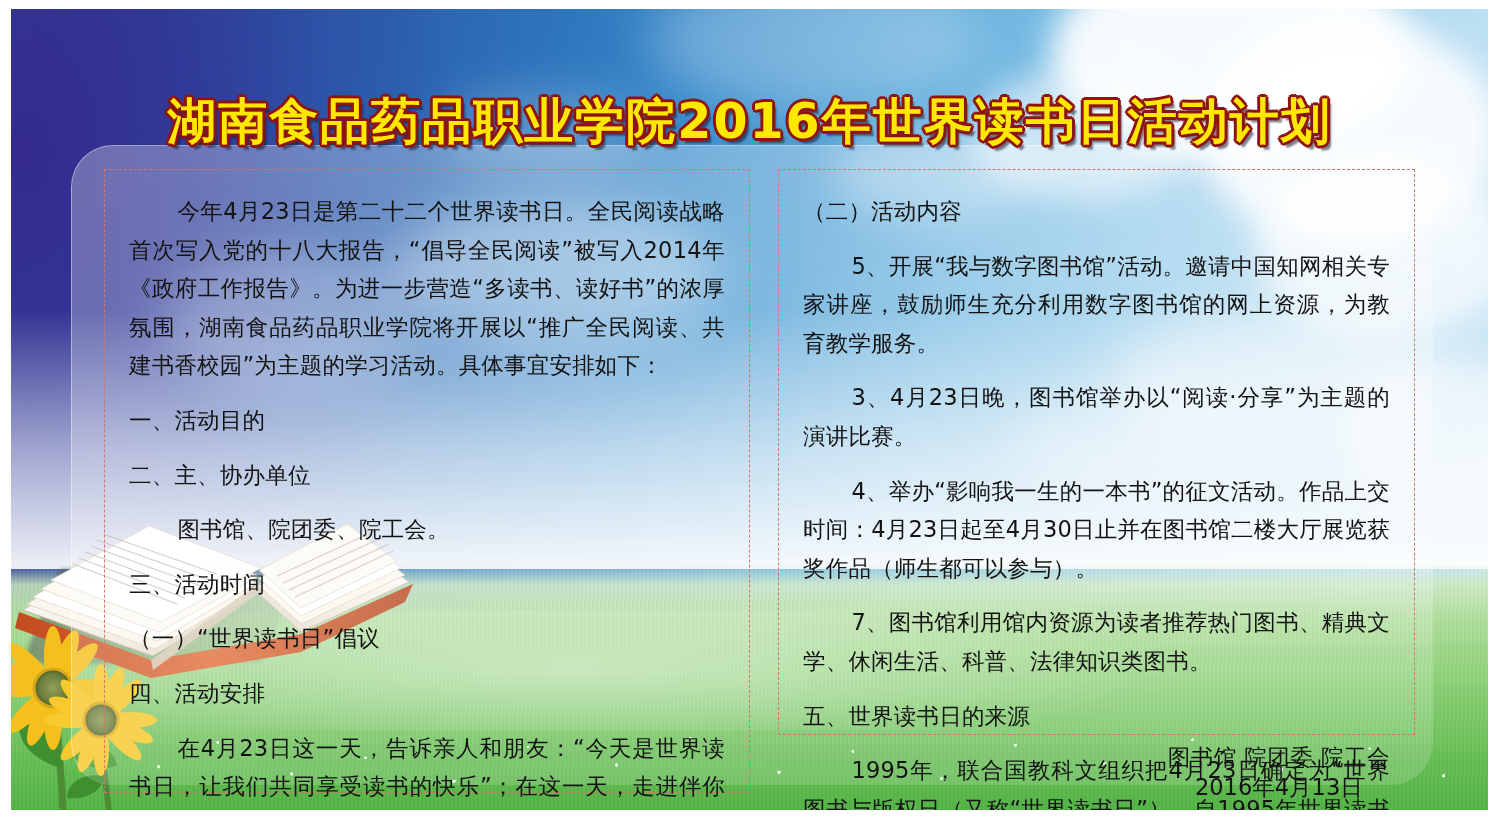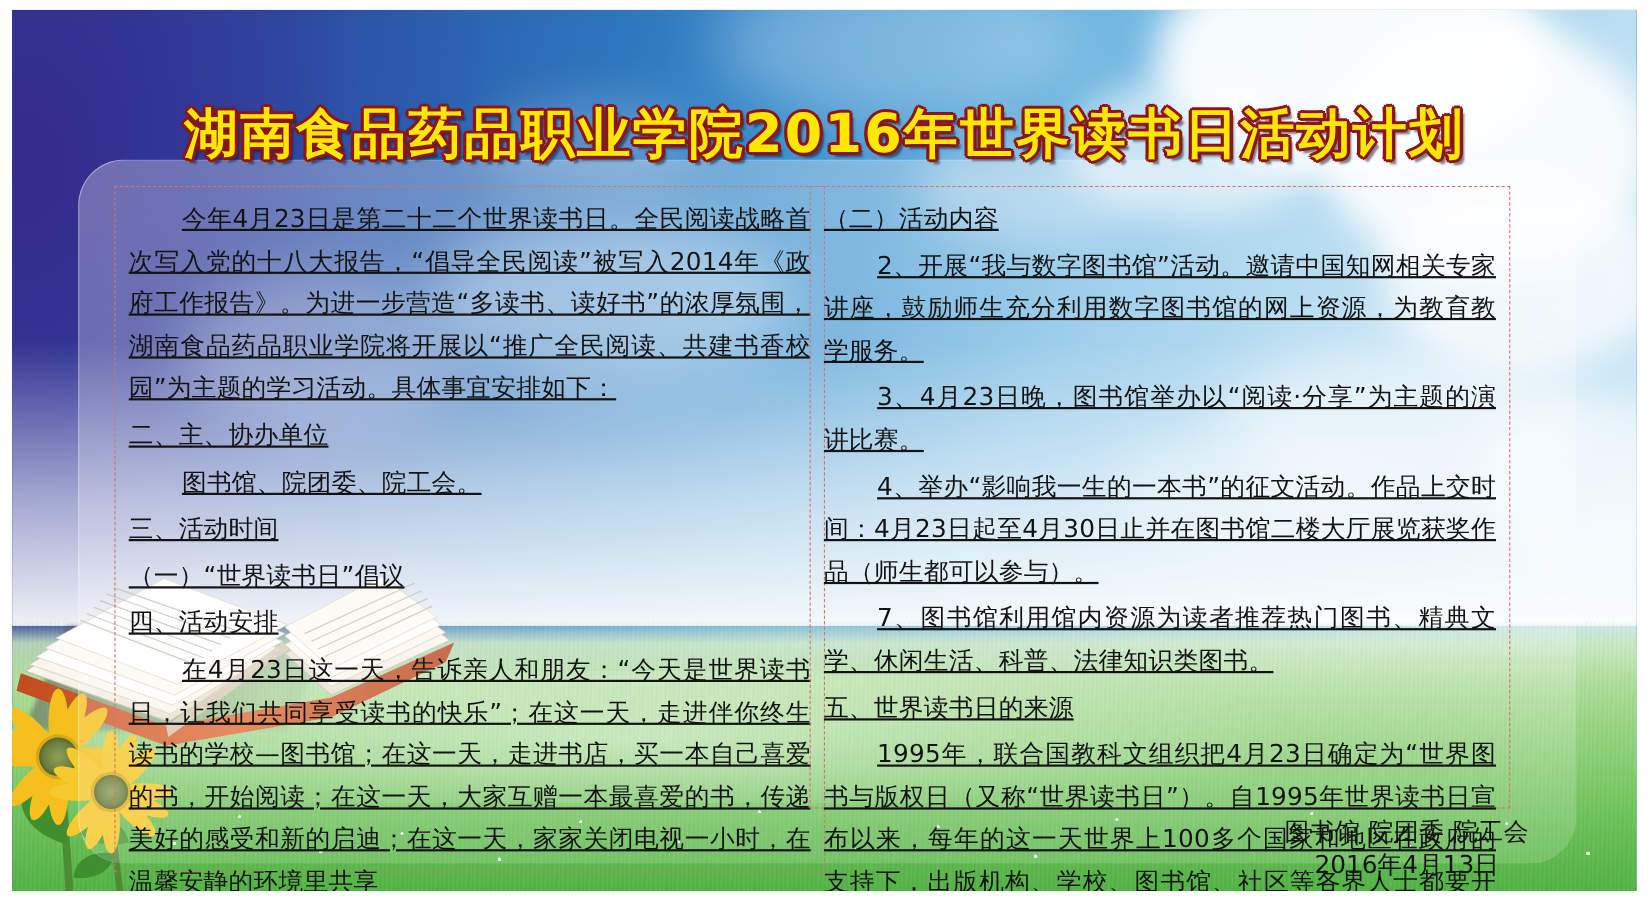--- a/index.html
+++ b/index.html
@@ -160,24 +160,24 @@
     border:1px dashed #d2756e;
     padding:6px 8px 6px 8px;
     font-family:"DejaVu Sans","Liberation Sans",sans-serif;
     color:#131313;
     font-size:22.5px;
     line-height:38.6px;
     text-align:justify;
     text-justify:inter-ideograph;
     letter-spacing:.2px;
   }
-  .col p { margin:4px;text-decoration:underline; }
+  .col p { margin:16px; }
   .col p.ind { text-indent:2.15em; }
   .col-left  { left:93px;  top:160px;  width:646px; height:624px; }
-  .col-right { left:725px; top:160px;  width:637px; height:566px; }
+  .col-right { left:767px; top:160px;  width:637px; height:566px; }
 
   
   .sign {
     position:absolute; right:98px; top:733px;
     text-align:center;
     font-family:"DejaVu Sans","Liberation Sans",sans-serif;
     font-size:22.5px; line-height:30px; color:#131313;
     letter-spacing:.5px;
     margin-left:40px;
   }
@@ -323,32 +323,33 @@
     </div>
 
     <div class="panel"></div>
 
     <div class="title-wrap">
       <span class="title">湖南食品药品职业学院2016年世界读书日活动计划</span>
     </div>
 
     <div class="col col-left">
       <p class="ind">今年4月23日是第二十二个世界读书日。全民阅读战略首次写入党的十八大报告，“倡导全民阅读”被写入2014年《政府工作报告》。为进一步营造“多读书、读好书”的浓厚氛围，湖南食品药品职业学院将开展以“推广全民阅读、共建书香校园”为主题的学习活动。具体事宜安排如下：</p>
+      <p>一、活动目的</p>
       <p>二、主、协办单位</p>
       <p class="ind">图书馆、院团委、院工会。</p>
       <p>三、活动时间</p>
       <p>（一）“世界读书日”倡议</p>
       <p>四、活动安排</p>
       <p class="ind">在4月23日这一天，告诉亲人和朋友：“今天是世界读书日，让我们共同享受读书的快乐”；在这一天，走进伴你终生读书的学校—图书馆；在这一天，走进书店，买一本自己喜爱的书，开始阅读；在这一天，大家互赠一本最喜爱的书，传递美好的感受和新的启迪；在这一天，家家关闭电视一小时，在温馨安静的环境里共享</p>
 
     </div>
 
     <div class="col col-right">
       <p>（二）活动内容</p>
-      <p class="ind">2、开展“我与数字图书馆”活动。邀请中国知网相关专家讲座，鼓励师生充分利用数字图书馆的网上资源，为教育教学服务。</p>
+      <p class="ind">5、开展“我与数字图书馆”活动。邀请中国知网相关专家讲座，鼓励师生充分利用数字图书馆的网上资源，为教育教学服务。</p>
       <p class="ind">3、4月23日晚，图书馆举办以“阅读·分享”为主题的演讲比赛。</p>
       <p class="ind">4、举办“影响我一生的一本书”的征文活动。作品上交时间：4月23日起至4月30日止并在图书馆二楼大厅展览获奖作品（师生都可以参与）。</p>
       <p class="ind">7、图书馆利用馆内资源为读者推荐热门图书、精典文学、休闲生活、科普、法律知识类图书。</p>
       <p>五、世界读书日的来源</p>
       <p class="ind">1995年，联合国教科文组织把4月23日确定为“世界图书与版权日（又称“世界读书日”）。自1995年世界读书日宣布以来，每年的这一天世界上100多个国家和地区在政府的支持下，出版机构、学校、图书馆、社区等各界人士都要开展丰富多彩的阅读日庆典活动，把读书日的宣传活动变成一场热热闹闹的欢乐节日。</p>
 
     </div>
 
     <div class="sign">
       <div class="s-org">图书馆  院团委  院工会</div>

